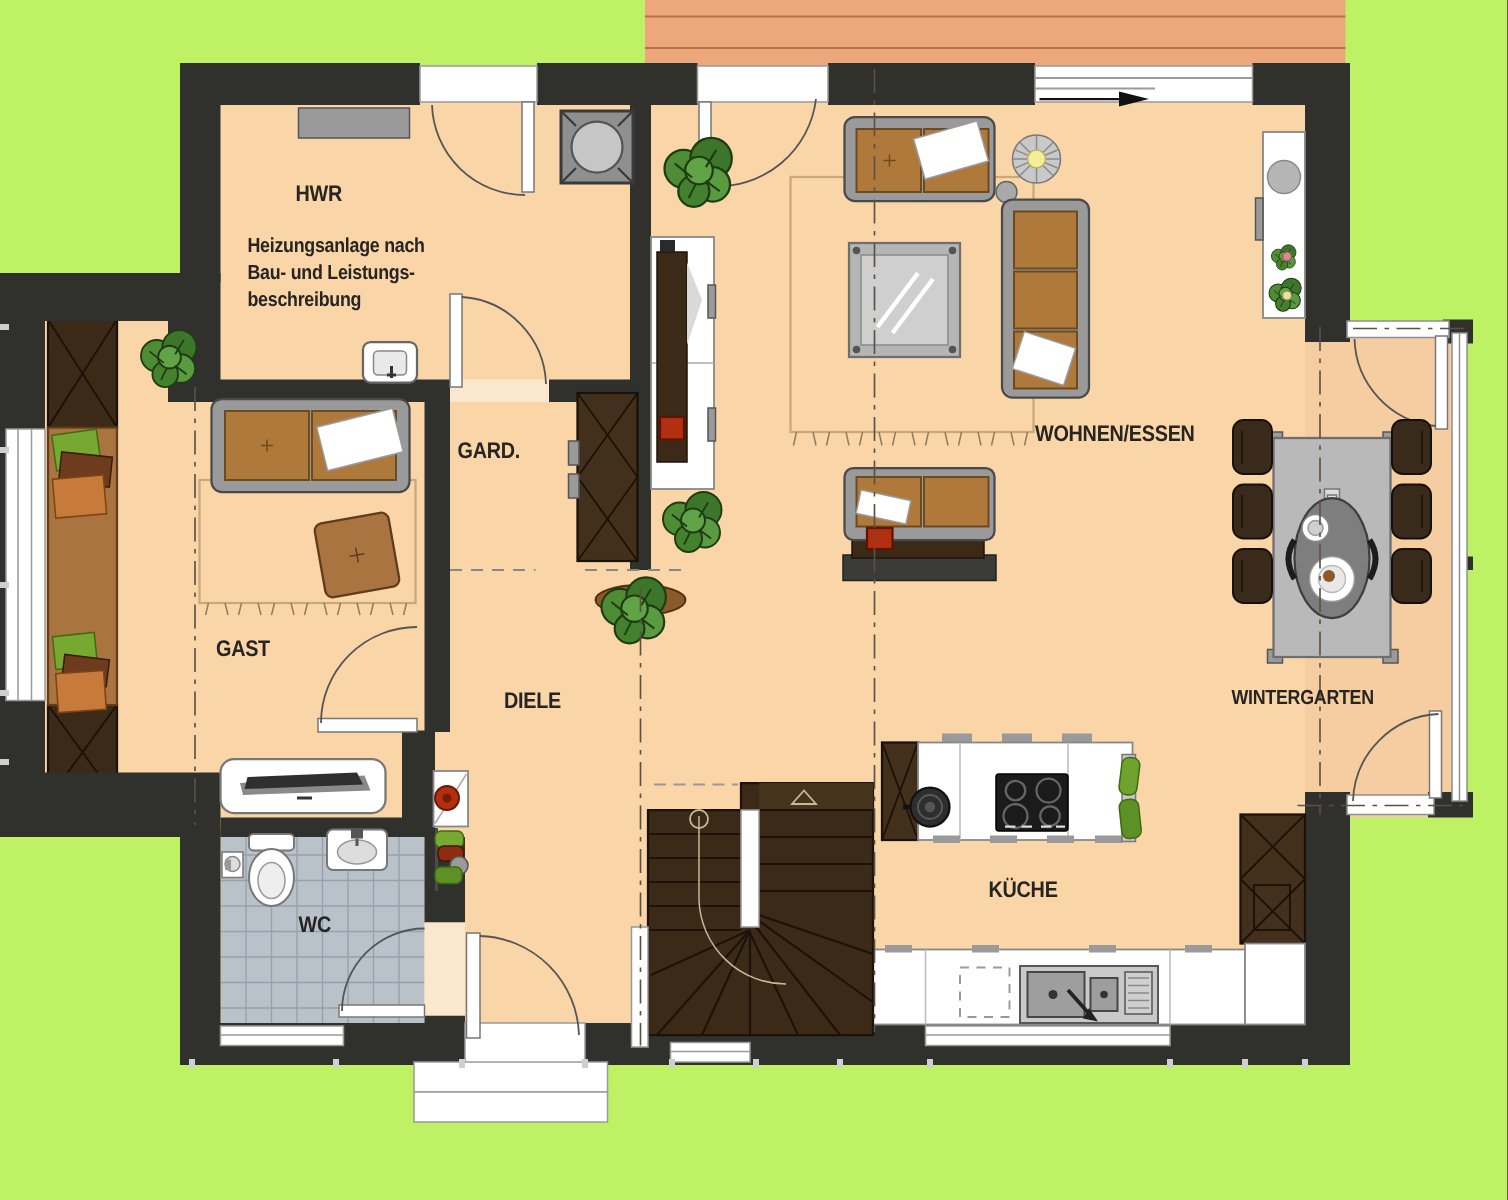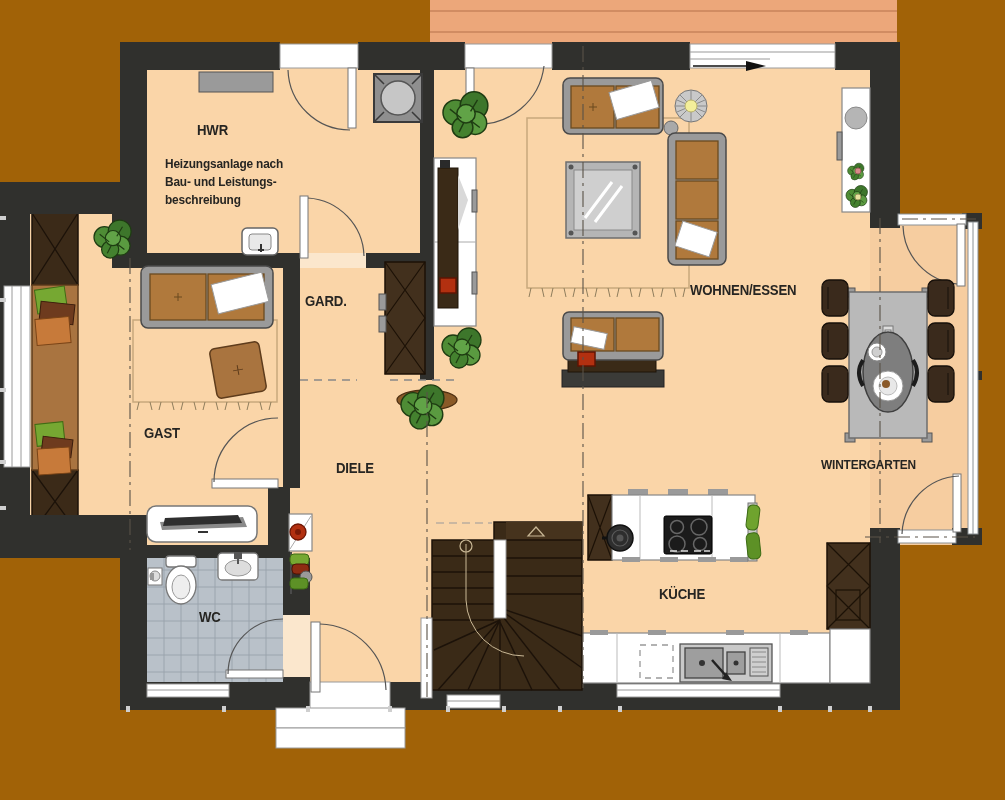--- a/index.html
+++ b/index.html
@@ -1,21 +1,21 @@
 <!DOCTYPE html>
 <html style="--wall: #30302d; --floor: #fad5a8; --floor-wg: #f6cda0; --terrace: #eca77a; --tile: #b9c1c9; --wood-dark: #3b2a18; --wood-mid: #a97440; --red: #b23010;"><head>
 <meta charset="utf-8">
 <style>
   :root{
     --wall:#30302d; --floor:#fad5a8; --floor-wg:#f6cda0; --terrace:#eca77a;
     --tile:#b9c1c9; --wood-dark:#3b2a18; --wood-mid:#a97440; --red:#b23010;
     --ink:#262522;
   }
   html,body{margin:0;padding:0;background:#000;}
-  .stage{position:relative;width:1005px;height:800px;background:#a16207;overflow:hidden;
+  .stage{position:relative;width:1005px;height:800px;background:#bef264;overflow:hidden;
          font-family:"Liberation Sans",sans-serif;}
   .stage svg{position:absolute;left:0;top:0;}
   .label{position:absolute;color:var(--ink);font-weight:700;white-space:nowrap;
          transform:scaleX(0.88);transform-origin:left top;letter-spacing:-0.2px;}
   .room-label{font-size:15px;}
   .note{font-size:13.5px;line-height:1.34;font-weight:700;}
   .small-label{font-size:13.5px;}
 </style>
 </head>
 <body>

